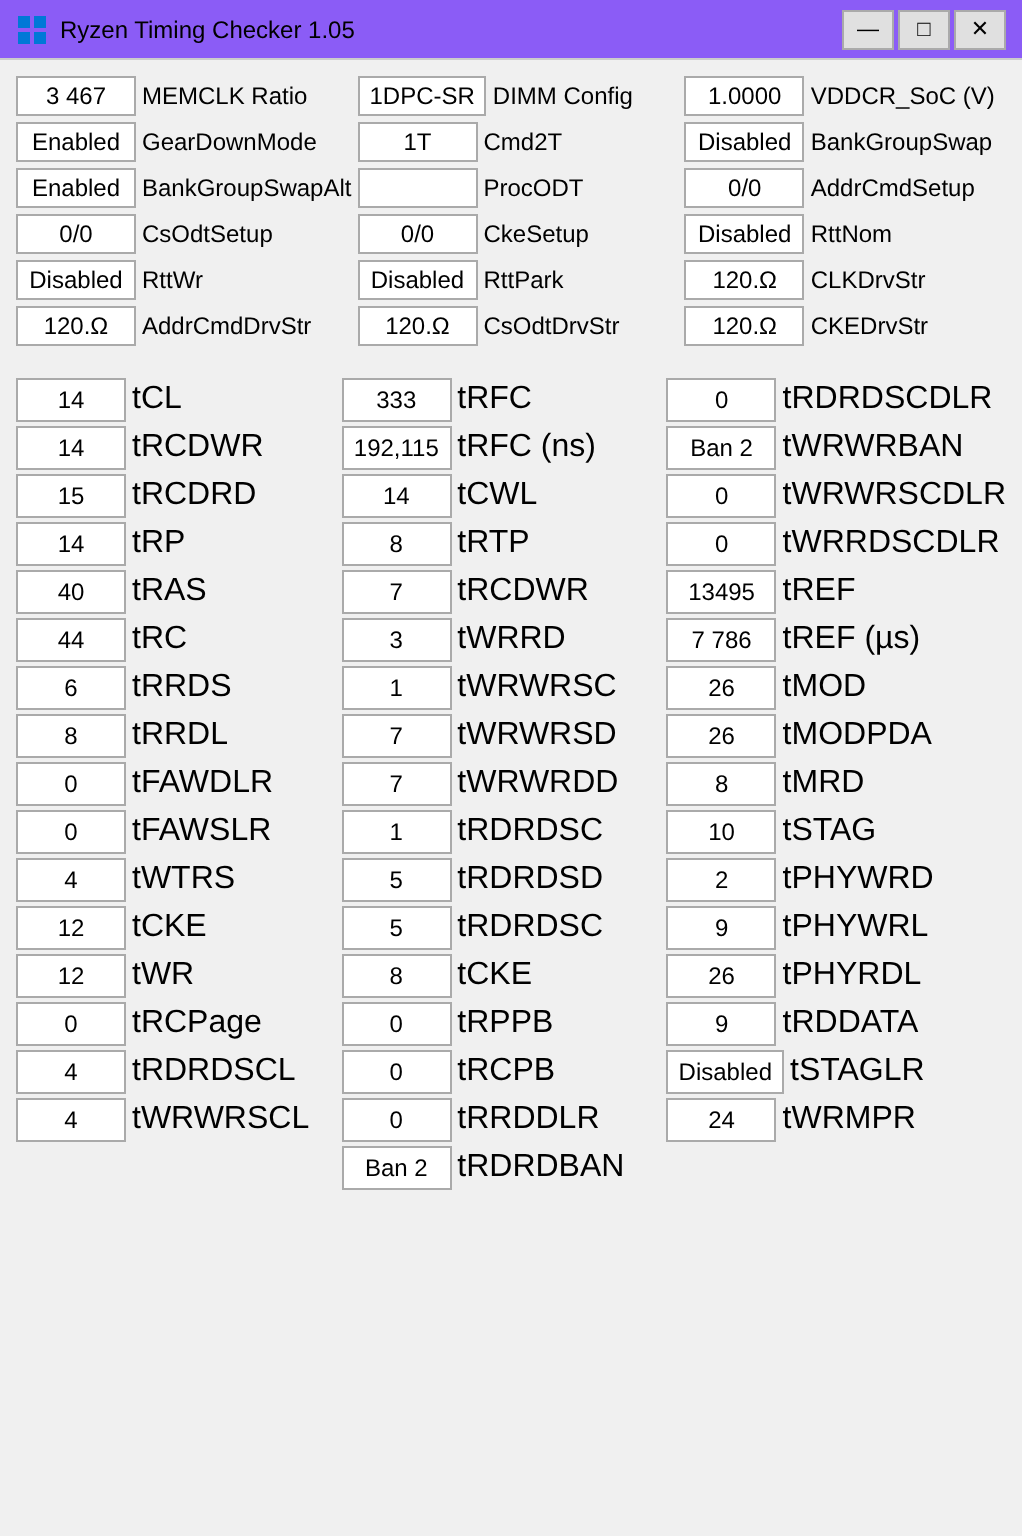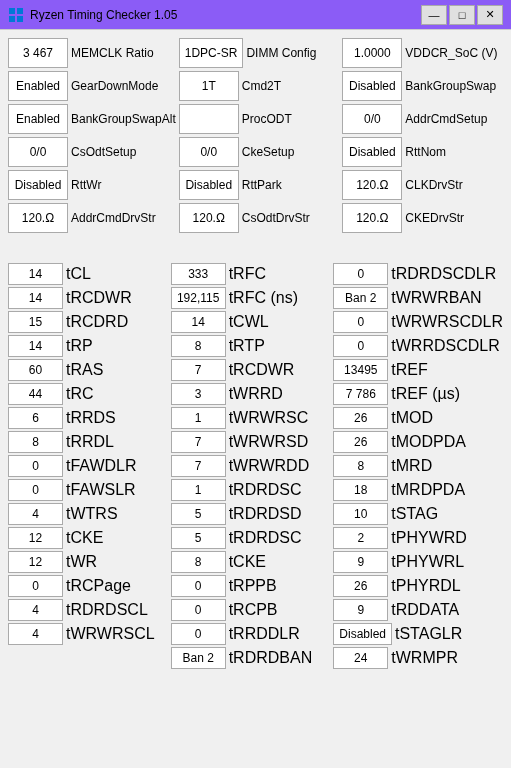--- a/index.html
+++ b/index.html
@@ -65,36 +65,35 @@
       align-items: center;
       gap: 3px;
     }
     .info-value {
       background: white;
       border: 1px solid #aaa;
       padding: 2px 5px;
       min-width: 60px;
       text-align: center;
       font-size: 12px;
-      height: 30px;
+      height: 20px;
       display: flex;
       align-items: center;
       justify-content: center;
     }
     .info-label {
       font-size: 12px;
       white-space: nowrap;
     }
 
     
     .timing-grid {
       display: grid;
       grid-template-columns: 1fr 1fr 1fr;
       gap: 2px;
-      margin-top: 14px;
     }
     .timing-row {
       display: flex;
       align-items: center;
       gap: 3px;
       height: 22px;
     }
     .timing-value {
       background: white;
       border: 1px solid #aaa;
@@ -224,21 +223,21 @@
         </div>
         <div class="timing-row">
           <div class="timing-value">15</div>
           <span class="timing-label">tRCDRD</span>
         </div>
         <div class="timing-row">
           <div class="timing-value">14</div>
           <span class="timing-label">tRP</span>
         </div>
         <div class="timing-row">
-          <div class="timing-value">60</div>
+          <div class="timing-value">40</div>
           <span class="timing-label">tRAS</span>
         </div>
         <div class="timing-row">
           <div class="timing-value">44</div>
           <span class="timing-label">tRC</span>
         </div>
         <div class="timing-row">
           <div class="timing-value">6</div>
           <span class="timing-label">tRRDS</span>
         </div>
@@ -380,24 +379,20 @@
         </div>
         <div class="timing-row">
           <div class="timing-value">26</div>
           <span class="timing-label">tMODPDA</span>
         </div>
         <div class="timing-row">
           <div class="timing-value">8</div>
           <span class="timing-label">tMRD</span>
         </div>
         <div class="timing-row">
-          <div class="timing-value">18</div>
-          <span class="timing-label">tMRDPDA</span>
-        </div>
-        <div class="timing-row">
           <div class="timing-value">10</div>
           <span class="timing-label">tSTAG</span>
         </div>
         <div class="timing-row">
           <div class="timing-value">2</div>
           <span class="timing-label">tPHYWRD</span>
         </div>
         <div class="timing-row">
           <div class="timing-value">9</div>
           <span class="timing-label">tPHYWRL</span>

